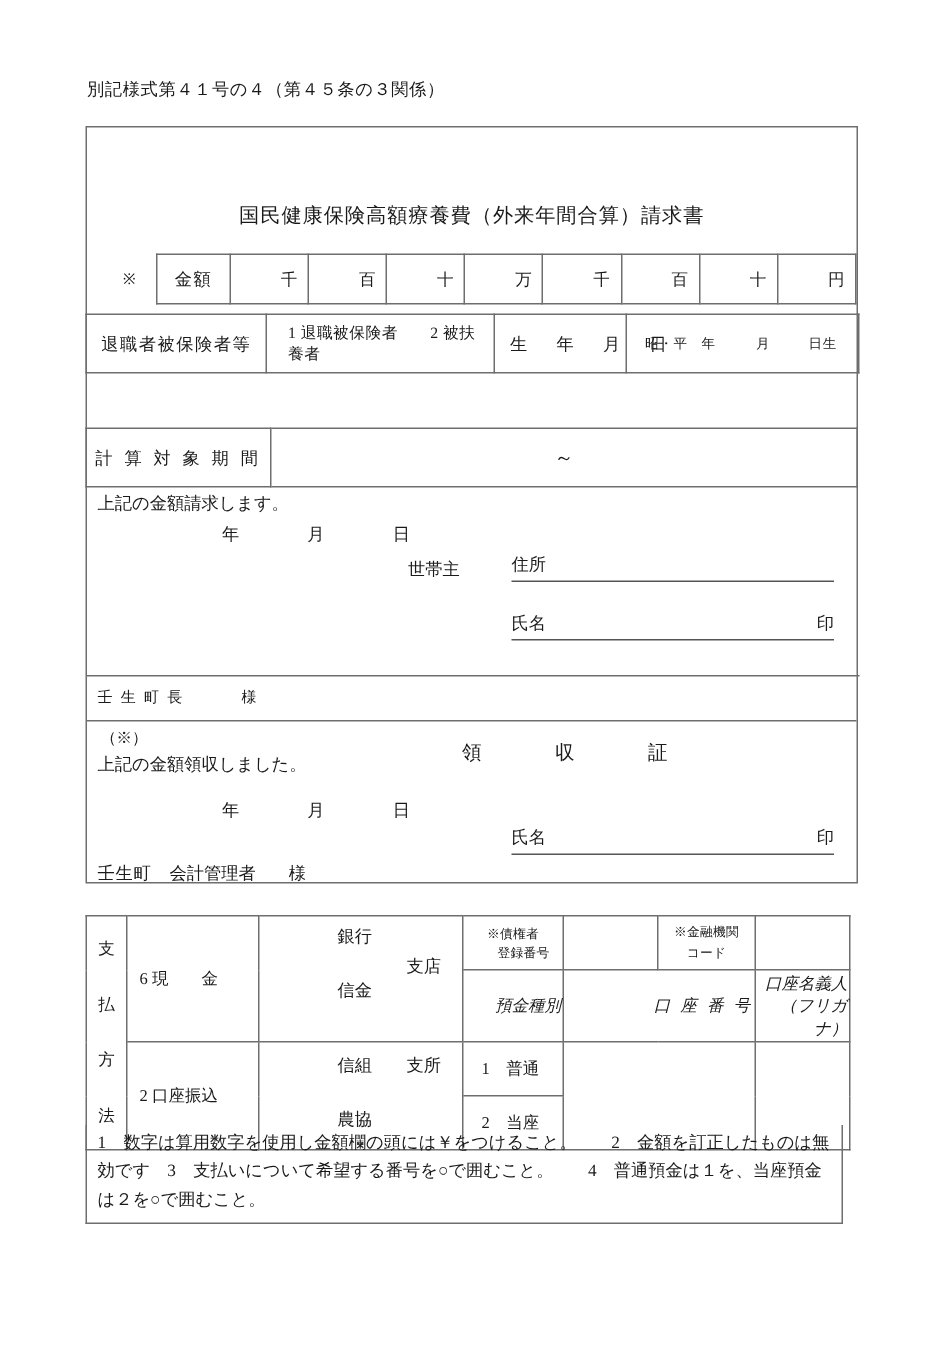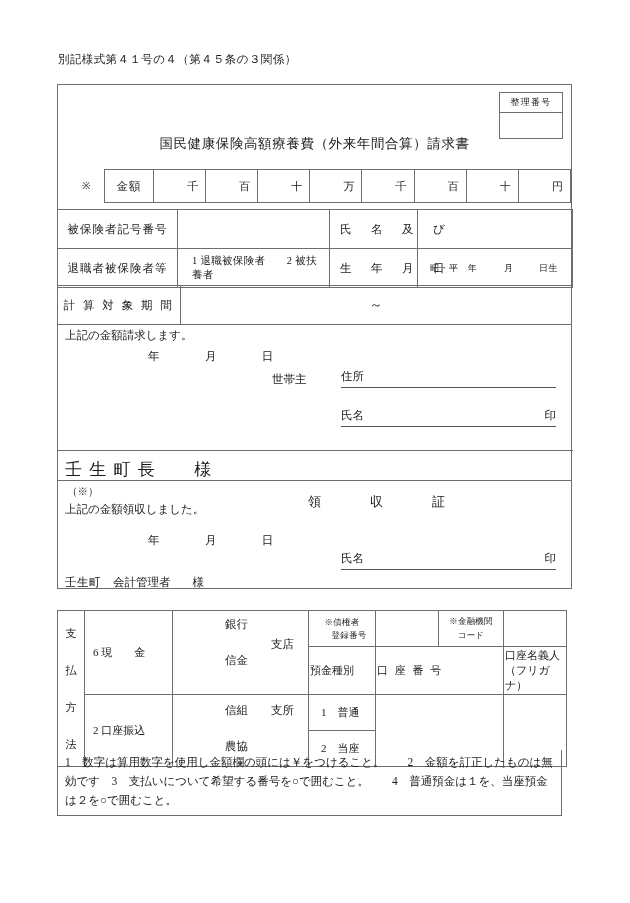--- a/index.html
+++ b/index.html
@@ -233,21 +233,21 @@
     font-size: 11.5px;
     padding-bottom: 3px;
     display: flex;
     justify-content: space-between;
   }
 
   .mayor-line {
     position: absolute;
     left: 7px;
     top: 373px;
-    font-size: 17px;
+    font-size: 10px;
   }
   .mayor-line .nm { letter-spacing: 1.5px; }
   .mayor-line .sama { margin-left: 38px; }
 
   
   .receipt-divider {
     position: absolute;
     left: 0;
     top: 395px;
     width: 100%;
@@ -361,23 +361,24 @@
   }
   .cred-cell .l2 { padding-left: 14px; }
   .blank-cell { width: 60px; }
   .fin-cell {
     width: 60px;
     text-align: center;
     padding: 4px 2px;
     line-height: 1.6;
   }
   .sub-hd {
-    text-align: left;
+    text-align: right;
     font-size: 11px;
     height: 22px;
+    font-style: italic;
   }
   .sub-hd.sp { letter-spacing: 2px; }
   .depo-cell {
     text-align: left;
     padding-left: 12px;
     font-size: 11px;
   }
 
   
   .notes-box {
@@ -402,24 +403,20 @@
 </style>
 </head>
 <body>
 
 <div class="page">
 
   <div class="form-code">別記様式第４１号の４（第４５条の３関係）</div>
 
   <div class="main-frame">
 
-    <div class="ref-box">
-      <div class="ref-head">整理番号</div>
-      <div class="ref-body"></div>
-    </div>
 
     <div class="doc-title">国民健康保険高額療養費（外来年間合算）請求書</div>
 
     <div class="amount-row">
       <div class="amount-mark">※</div>
       <table class="amount-table">
         <tbody>
             <tr>
           <td class="lbl">金額</td>
           <td class="cell">千</td>
@@ -436,26 +433,20 @@
     </div>
 
     <table class="info-grid">
       <colgroup>
         <col style="width:120px">
         <col style="width:152px">
         <col style="width:88px">
         <col style="width:155px">
       </colgroup>
       <tbody>
-          <tr>
-        <td class="hd">被保険者記号番号</td>
-        <td></td>
-        <td class="hd-sp">氏　名　及　び</td>
-        <td></td>
-      </tr>
       <tr>
         <td class="hd">退職者被保険者等</td>
         <td class="opts">1 退職被保険者　　2 被扶養者</td>
         <td class="hd-sp">生　年　月　日</td>
         <td>
           <div class="birth-line">
             <span class="b-era">昭・平</span>
             <span class="b-y">年</span>
             <span class="b-m">月</span>
             <span class="b-d">日生</span>

